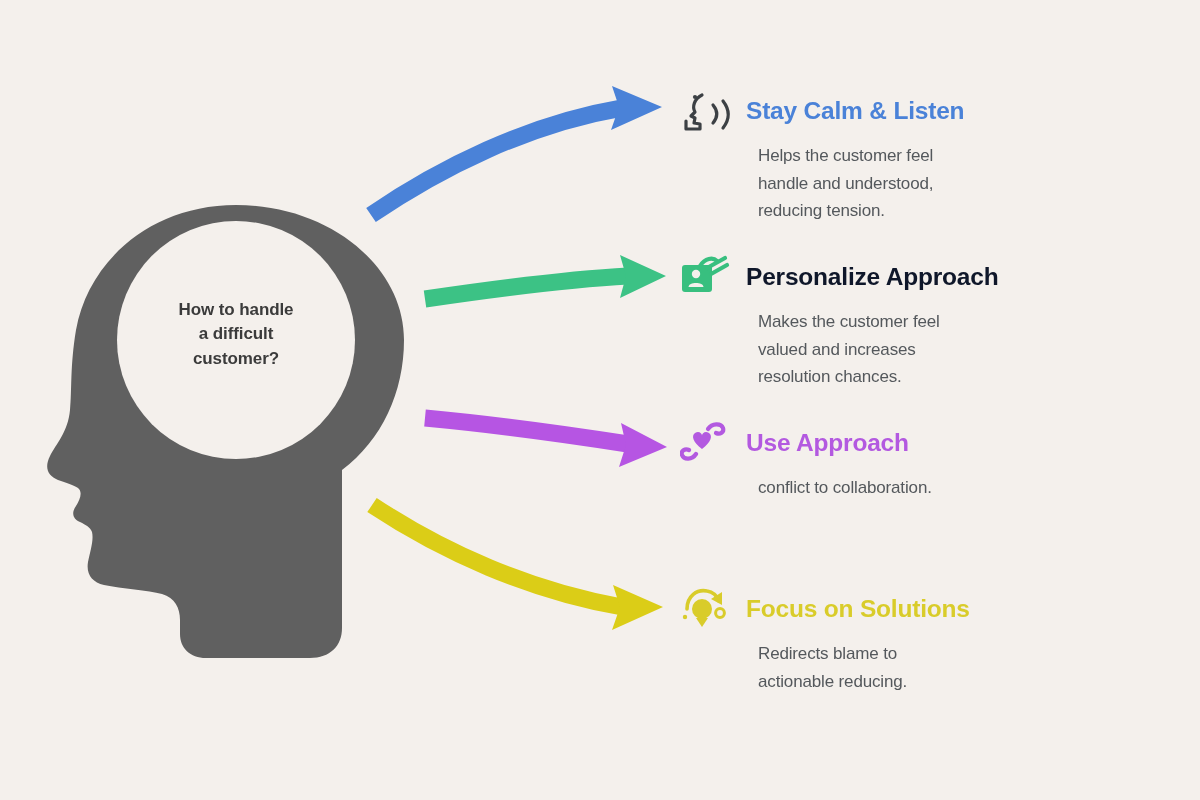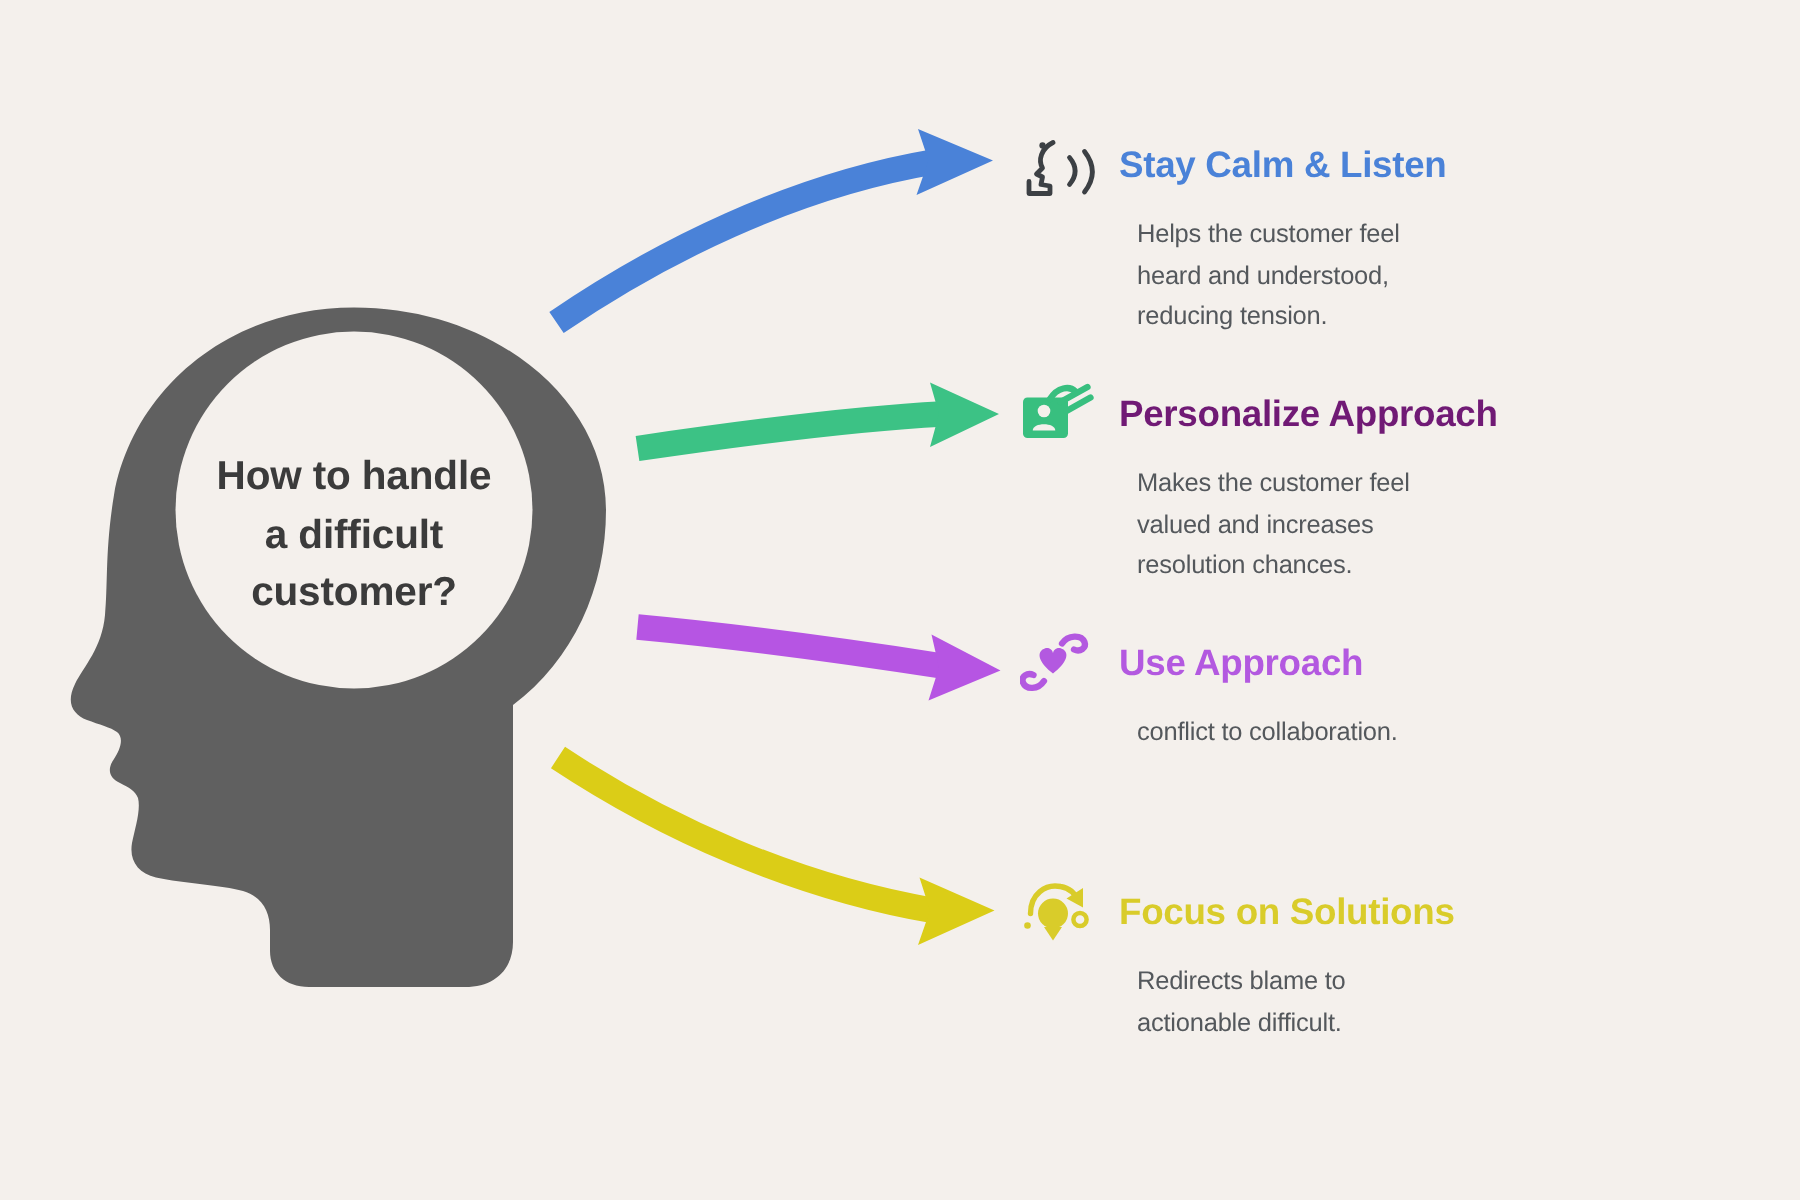--- a/index.html
+++ b/index.html
@@ -31,21 +31,21 @@
     height: 800px;
     pointer-events: none;
   }
 
   .center-question {
     position: absolute;
     left: 110px;
     top: 298px;
     width: 252px;
     text-align: center;
-    font-size: 27px;
+    font-size: 17px;
     font-weight: bold;
     color: #3b3b3b;
     line-height: 1.43;
     letter-spacing: -0.1px;
   }
 
   
   .arrows-layer {
     position: absolute;
     left: 0;
@@ -99,21 +99,21 @@
     margin-left: 86px;
     margin-top: 8px;
     font-size: 17px;
     color: #54585c;
     line-height: 1.62;
     width: 420px;
     letter-spacing: -0.15px;
   }
 
   .t-blue   { color: #4a82d8; }
-  .t-green  { color: #701a75; }
+  .t-green  { color: #0f172a; }
   .t-purple { color: #b359e0; }
   .t-yellow { color: #d9cc2a; }
 </style>
 </head>
 <body>
 
 <div id="canvas">
 
   <div class="head-layer">
     <svg width="1200" height="800" viewBox="0 0 1200 800" xmlns="http://www.w3.org/2000/svg">
@@ -186,21 +186,21 @@
             <circle cx="15" cy="6" r="2.1" fill="#3c4044"></circle>
 
             <path fill="none" stroke="#3c4044" stroke-width="3.2" stroke-linecap="round" d="M 33 14 C 38 20, 38 26, 33 32"></path>
             <path fill="none" stroke="#3c4044" stroke-width="3.2" stroke-linecap="round" d="M 43 10 C 50 19, 50 28, 43 37"></path>
           </svg>
         </span>
         <span class="item-title t-blue">Stay Calm &amp; Listen</span>
       </div>
       <div class="item-desc">
         <div>Helps the customer feel</div>
-        <div>heard and understood,</div>
+        <div>handle and understood,</div>
         <div>reducing tension.</div>
       </div>
     </div>
 
     <div class="item" style="top:254px">
       <div class="item-head">
         <span class="item-icon">
           <svg width="52" height="44" viewBox="0 0 52 44" xmlns="http://www.w3.org/2000/svg">
 
             <rect x="2" y="10" width="30" height="27" rx="3" fill="#38bf7f"></rect>
@@ -253,18 +253,18 @@
             <path fill="#d9cc2a" d="M 16 33 L 28 33 L 22 42 Z"></path>
 
             <circle cx="5" cy="32" r="2.2" fill="#d9cc2a"></circle>
             <circle cx="40" cy="28" r="4.4" fill="none" stroke="#d9cc2a" stroke-width="3"></circle>
           </svg>
         </span>
         <span class="item-title t-yellow">Focus on Solutions</span>
       </div>
       <div class="item-desc">
         <div>Redirects blame to</div>
-        <div>actionable difficult.</div>
+        <div>actionable reducing.</div>
       </div>
     </div>
 
   </div>
 </div>
 
 </body></html>

